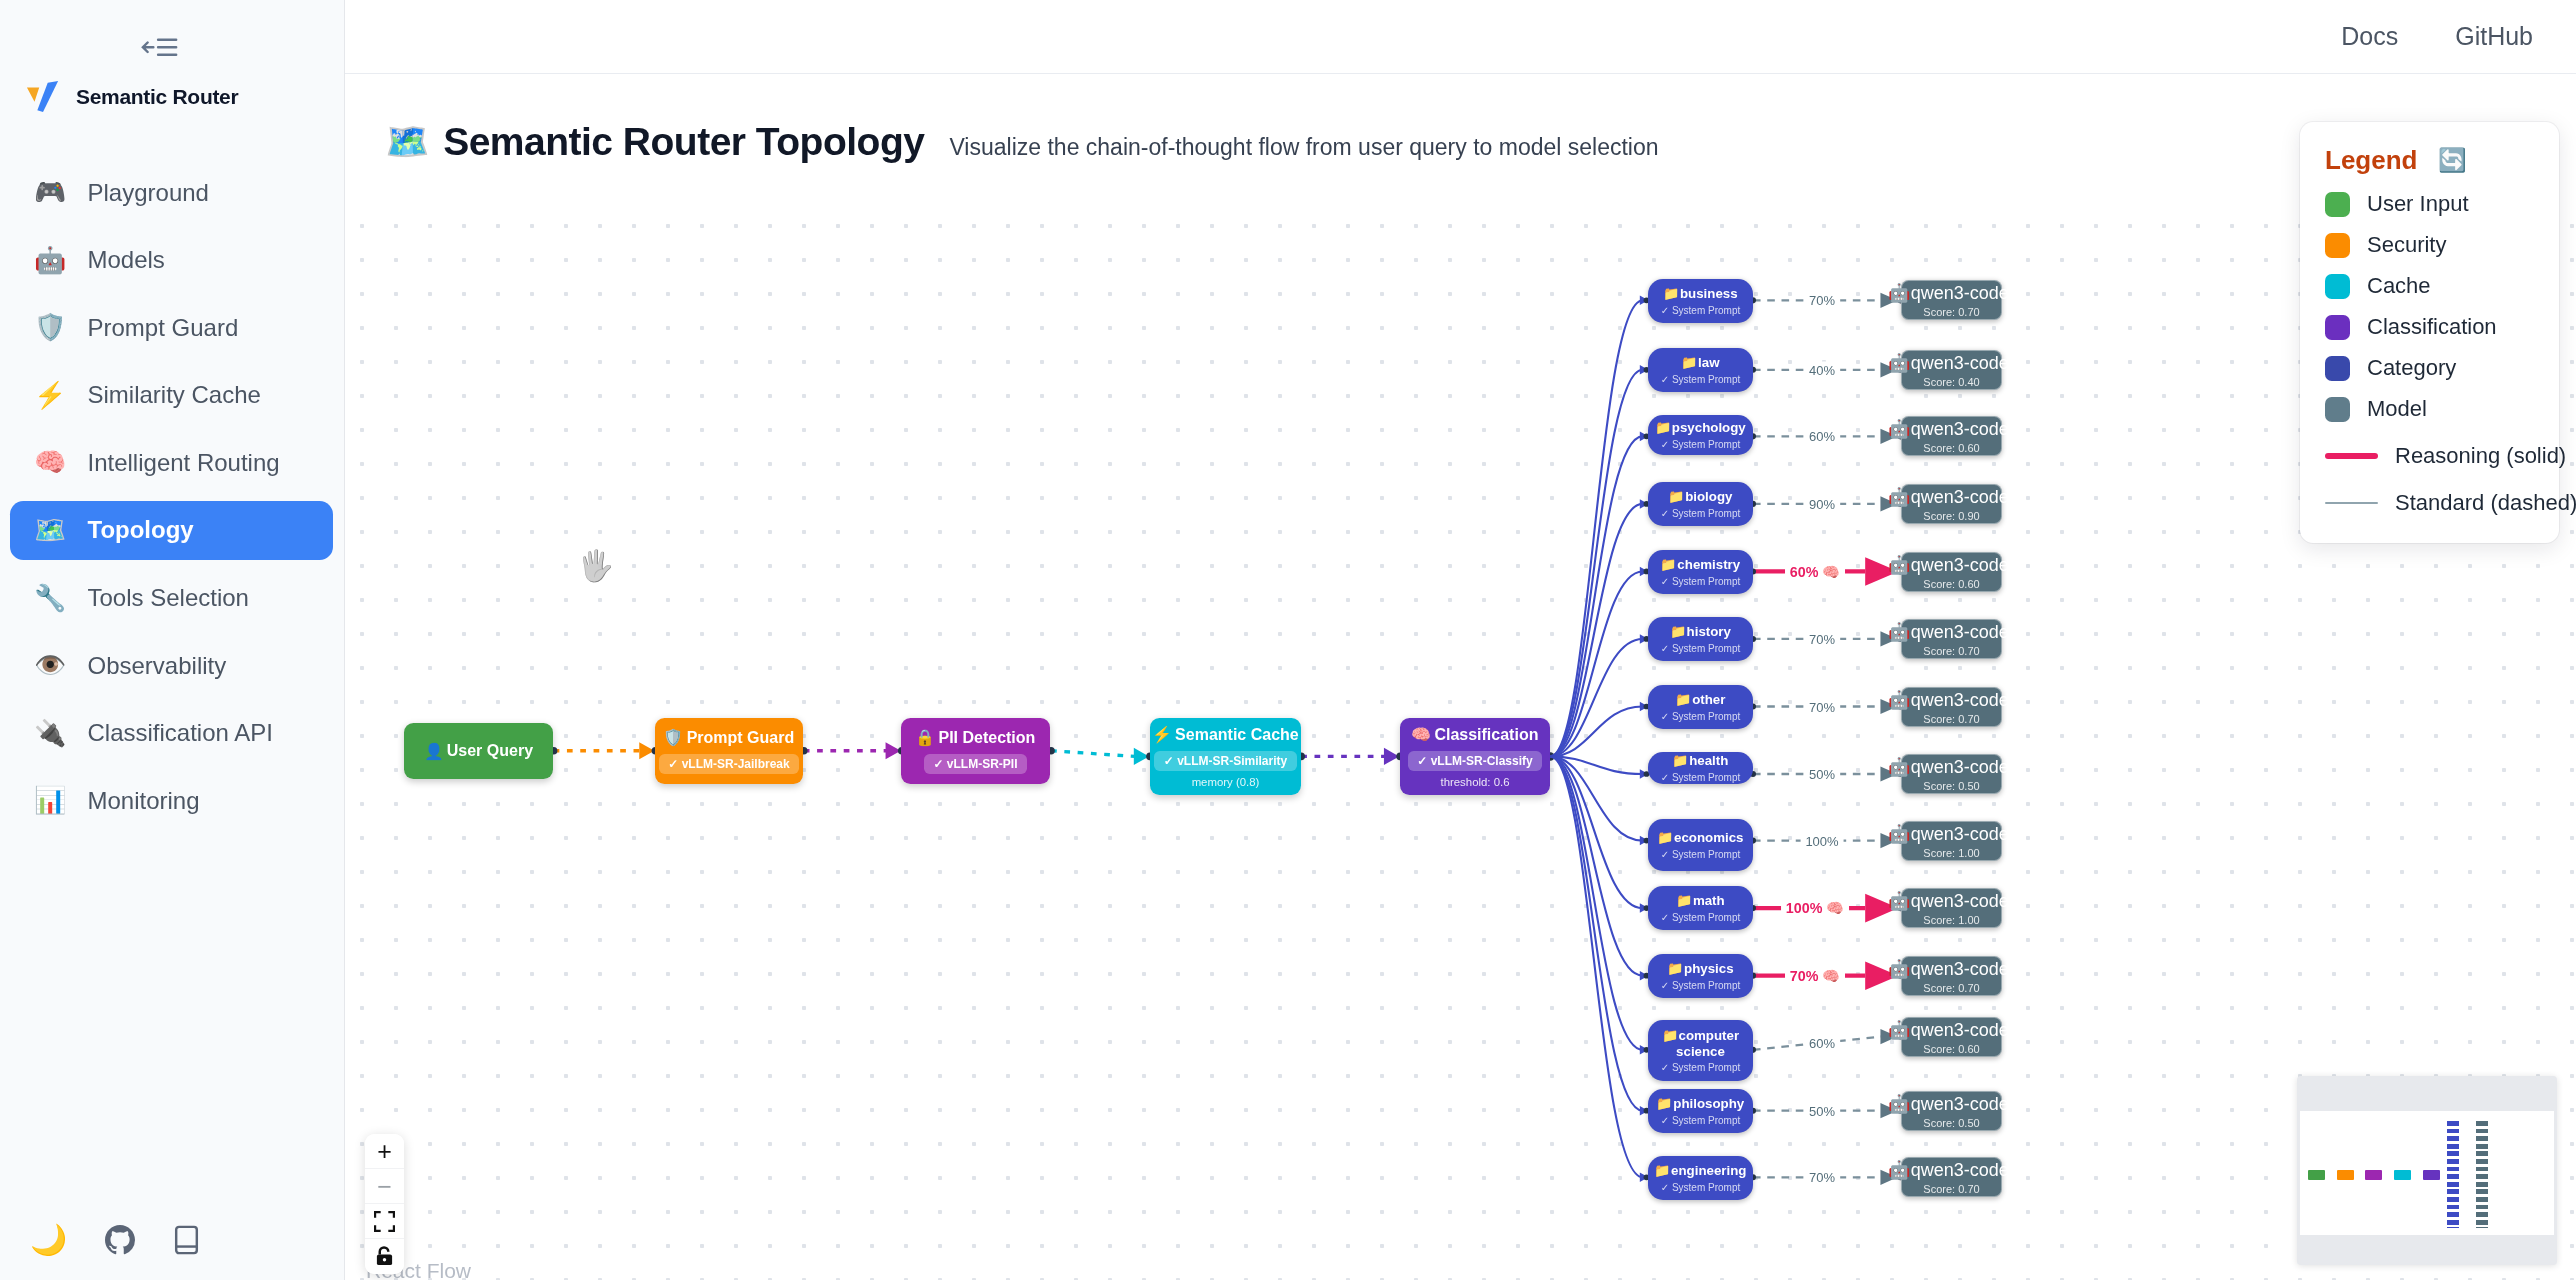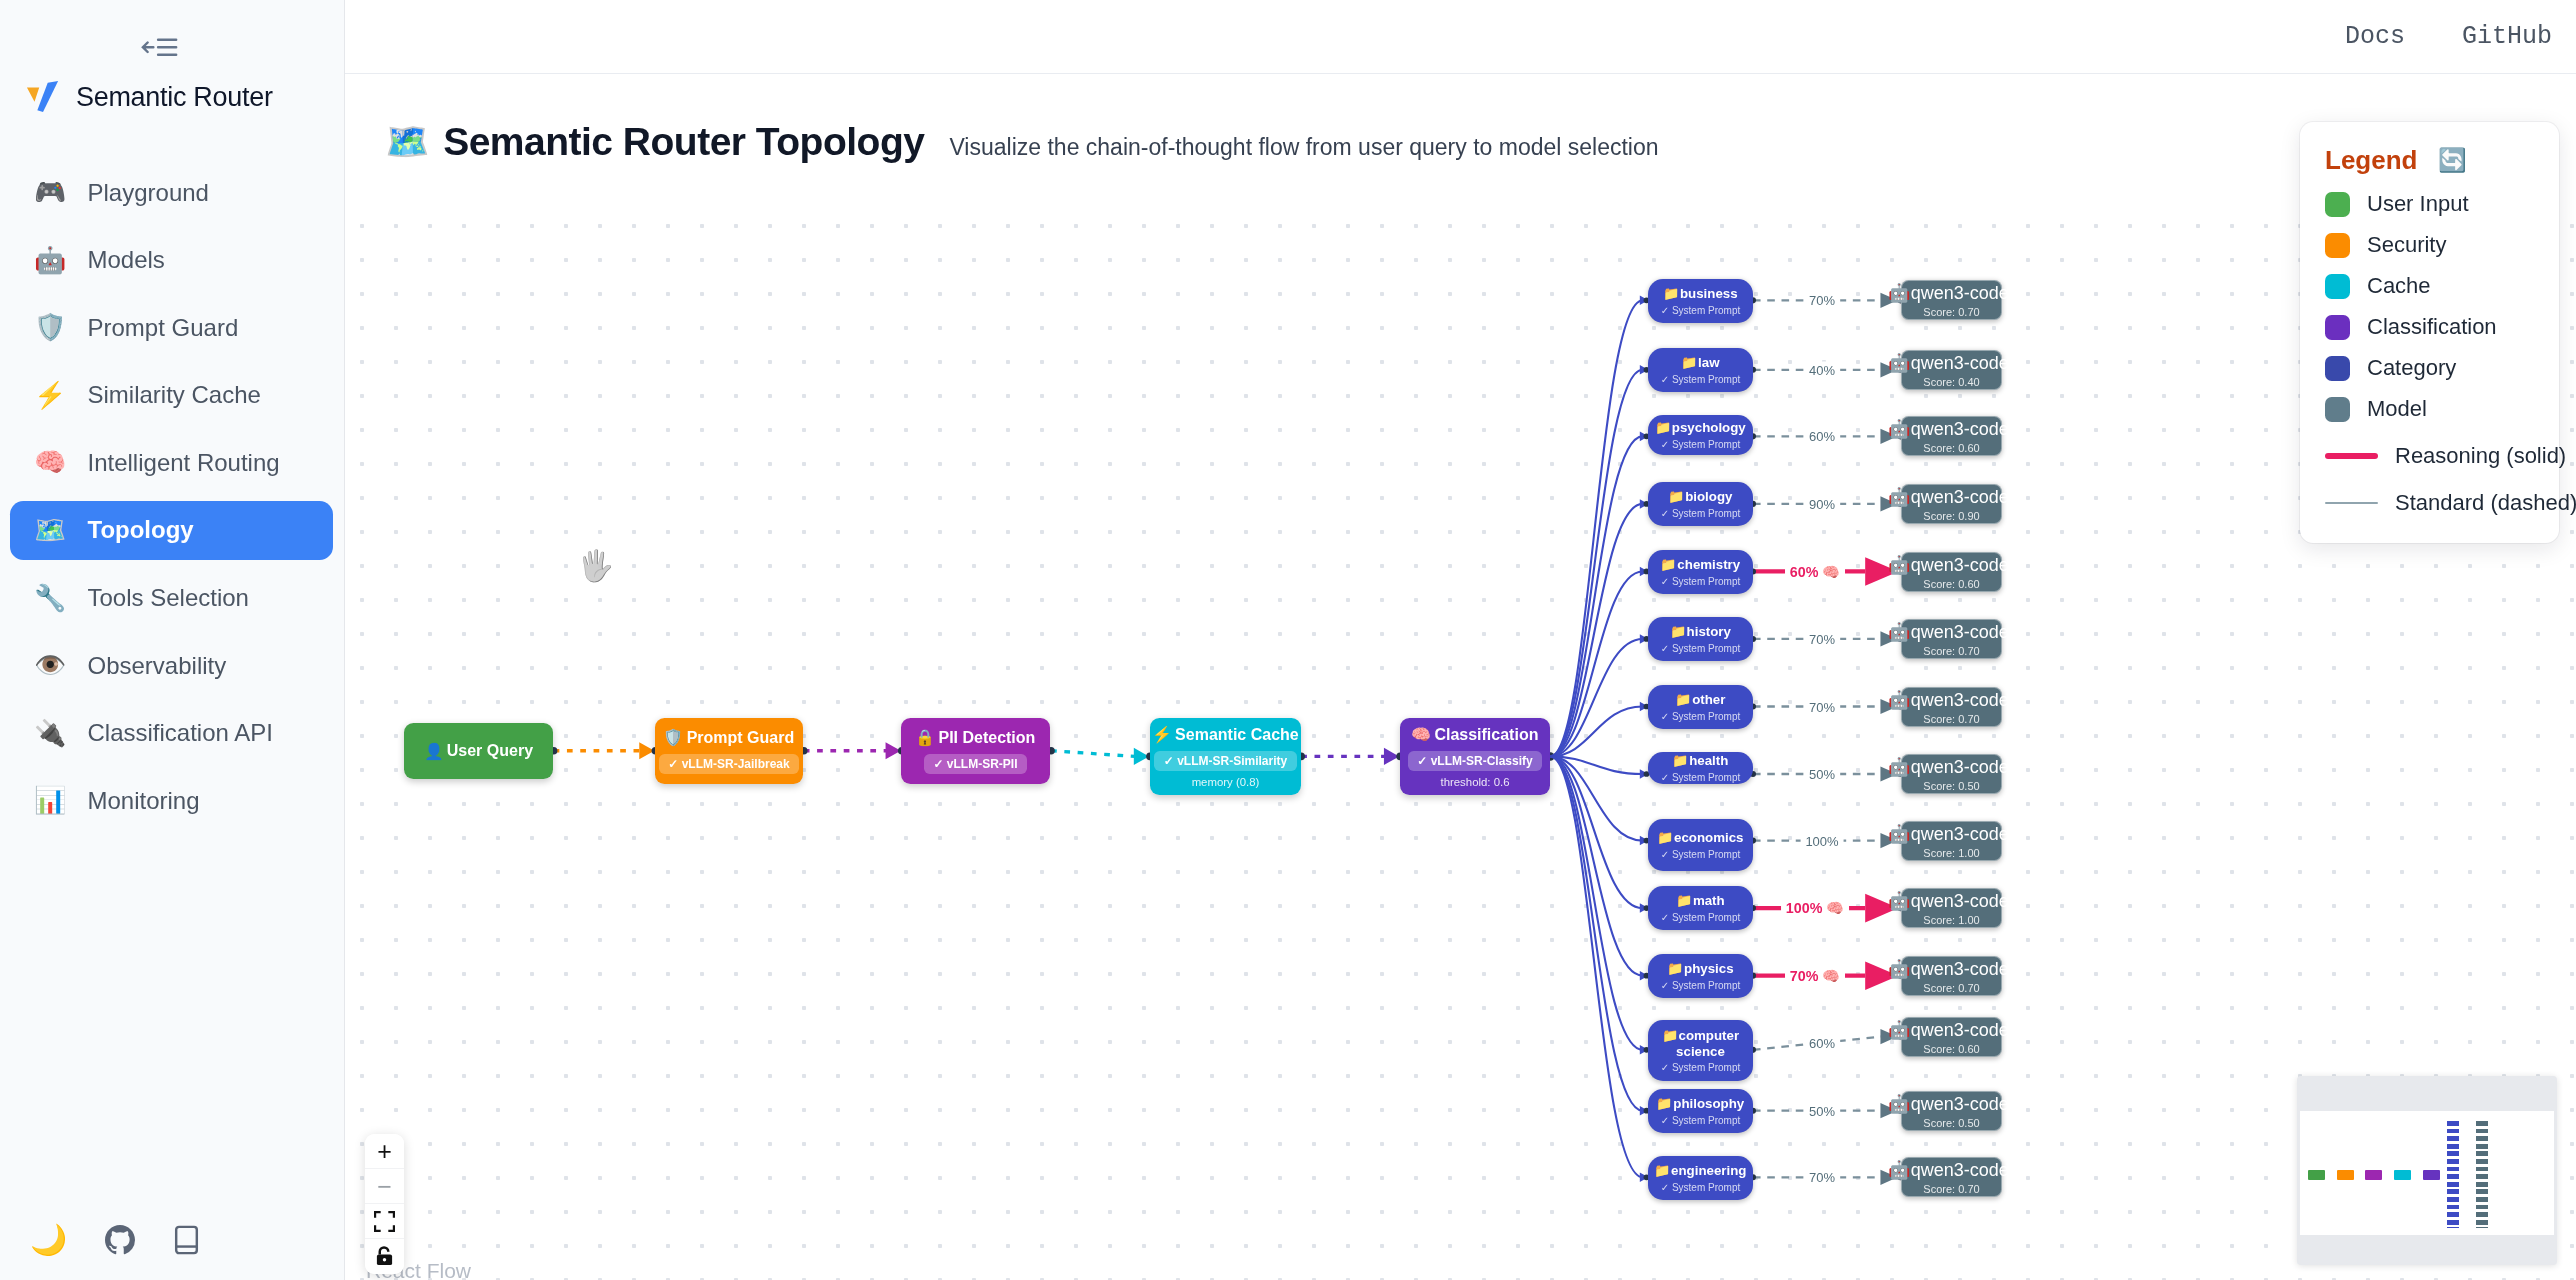--- a/index.html
+++ b/index.html
@@ -10,34 +10,34 @@
     background:#ffffff; color:#111827;
   }
   #app { position:relative; width:2576px; height:1280px; display:flex; }
 
   
   .sidebar { position:relative; width:345px; min-width:345px; height:100%;
     background:#f8fafc; border-right:1px solid #e5e7eb; }
   .collapse-btn { position:absolute; top:28.5px; left:141px; width:61px; height:38px;
     background:none; border:none; color:#64748b; cursor:pointer; padding:0; }
   .brand { position:absolute; top:80px; left:25px; display:flex; align-items:center; gap:15px; }
-  .brand-name { font-size:27px; font-weight:normal; color:#0f172a; letter-spacing:-0.3px; }
+  .brand-name { font-size:21px; font-weight:bold; color:#0f172a; letter-spacing:-0.3px; }
   .nav { position:absolute; top:163px; left:9.5px; right:11.4px; display:flex; flex-direction:column; gap:8.6px; }
   .nav-item { height:59px; display:flex; align-items:center; gap:21px; padding-left:25px;
     border-radius:13.3px; color:#4b5563; font-size:24px; font-weight:500; cursor:pointer; }
   .nav-item.active { background:#3b82f6; color:#ffffff; font-weight:bold; }
   .nav-icon { font-size:26px; width:32px; text-align:center; flex:none; }
   .side-footer { position:absolute; bottom:23px; left:30px; display:flex; align-items:center; gap:38px; }
   .foot-btn { background:none; border:none; padding:0; cursor:pointer; font-size:30px;
     color:#4f5b6b; display:flex; align-items:center; }
 
   
   .main { flex:1; min-width:0; display:flex; flex-direction:column; height:100%; }
   .topbar { height:74px; min-height:74px; background:#ffffff; border-bottom:1px solid #e9ecf1;
-    display:flex; align-items:center; justify-content:flex-end; gap:57px; padding-right:24px;font-family:Liberation Mono, monospace; }
+    display:flex; align-items:center; justify-content:flex-end; gap:57px; padding-right:43px; }
   .topbar-link { font-size:25px; color:#4b5563; text-decoration:none; cursor:pointer; }
 
   .canvas { position:relative; flex:1; background:#ffffff; overflow:hidden;
     background-image:radial-gradient(circle,#dfe3e9 2.1px,transparent 2.2px);
     background-size:34px 34px; background-position:0 135px; }
   .header-band { position:absolute; left:0; top:0; right:0; height:135px; background:#ffffff; }
 
   #edges { position:absolute; left:0; top:0; width:2231px; height:1206px; pointer-events:none; }
   #nodes { position:absolute; inset:0; }
 

